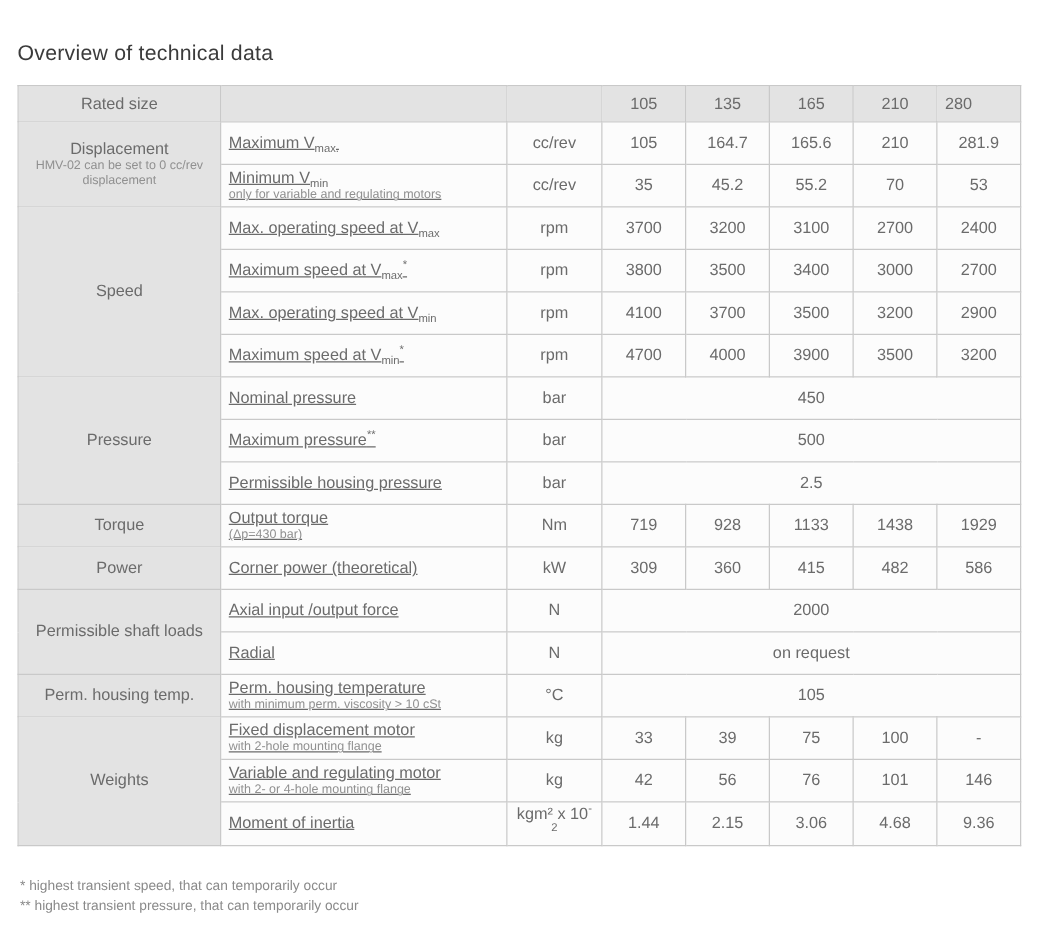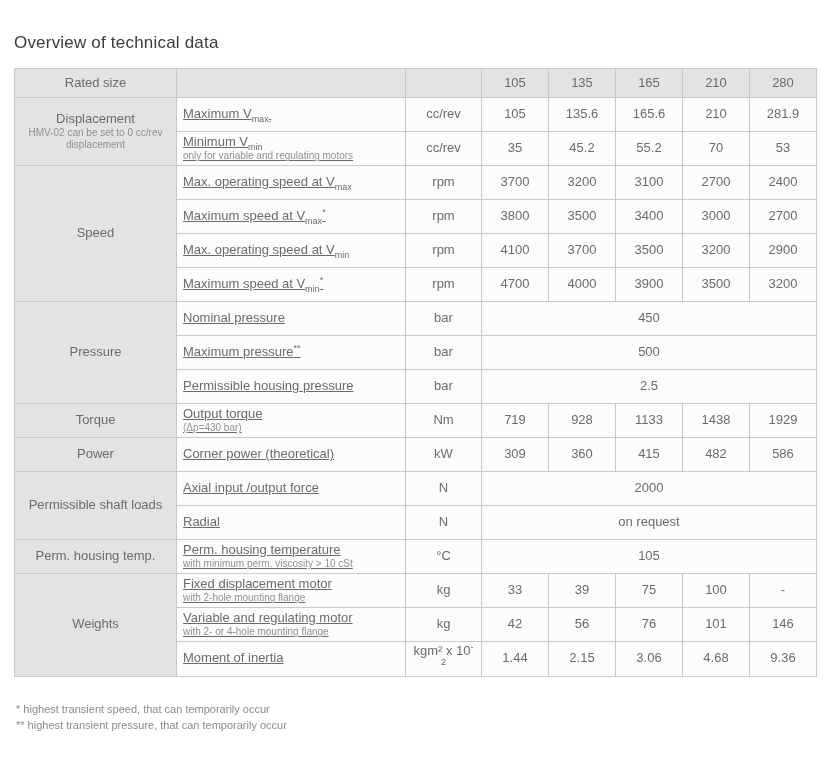--- a/index.html
+++ b/index.html
@@ -90,32 +90,32 @@
 
     <tbody>
         <tr class="header-row">
       <td class="group-cell">Rated size</td>
       <td></td>
       <td></td>
       <td style="text-align:center">105</td>
       <td style="text-align:center">135</td>
       <td style="text-align:center">165</td>
       <td style="text-align:center">210</td>
-      <td style="text-align:center">280</td>
+      <td style="text-align:left">280</td>
     </tr>
 
     <tr>
       <td class="group-cell" rowspan="2">
         <div>Displacement</div>
         <div class="cell-note">HMV-02 can be set to 0 cc/rev displacement</div>
       </td>
       <td class="label-cell"><span>Maximum V</span><sub class="sub-token">max.</sub></td>
       <td class="unit-cell">cc/rev</td>
       <td class="value-cell">105</td>
-      <td class="value-cell">135.6</td>
+      <td class="value-cell">164.7</td>
       <td class="value-cell">165.6</td>
       <td class="value-cell">210</td>
       <td class="value-cell">281.9</td>
     </tr>
 
     <tr>
       <td class="label-cell"><span>Minimum V</span><sub class="sub-token">min</sub>
         <div class="cell-note">only for variable and regulating motors</div>
       </td>
       <td class="unit-cell">cc/rev</td>

